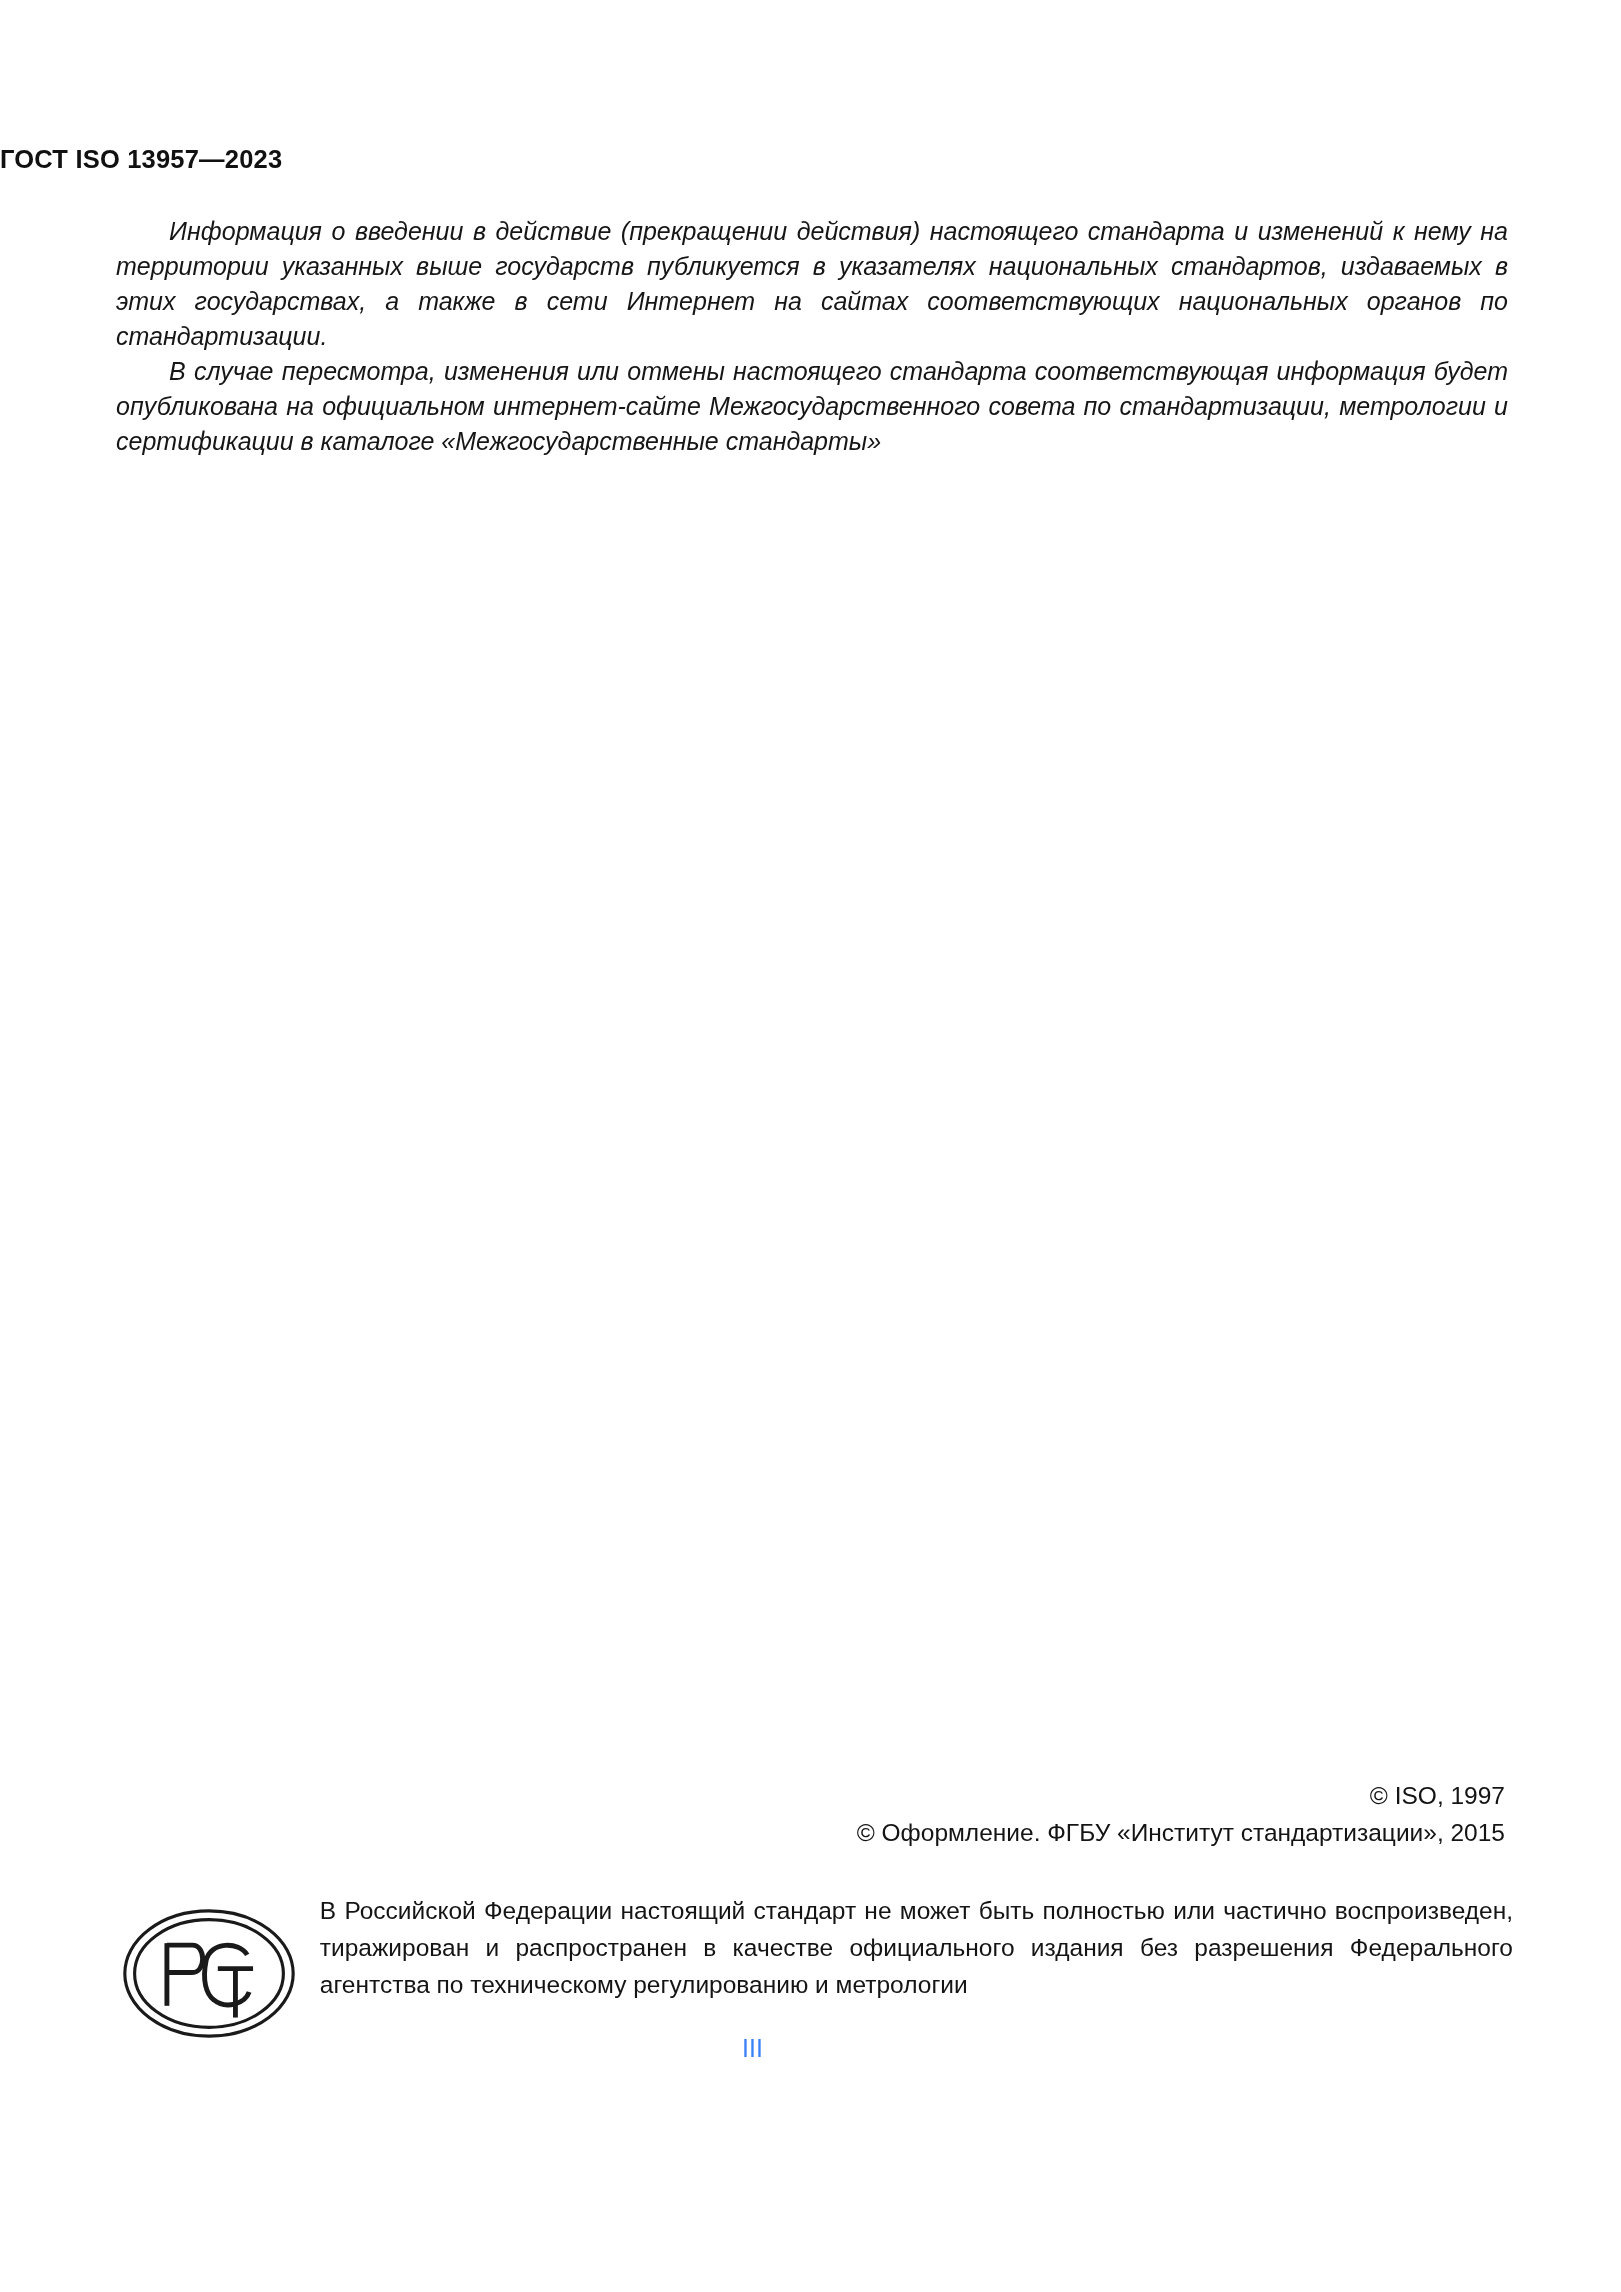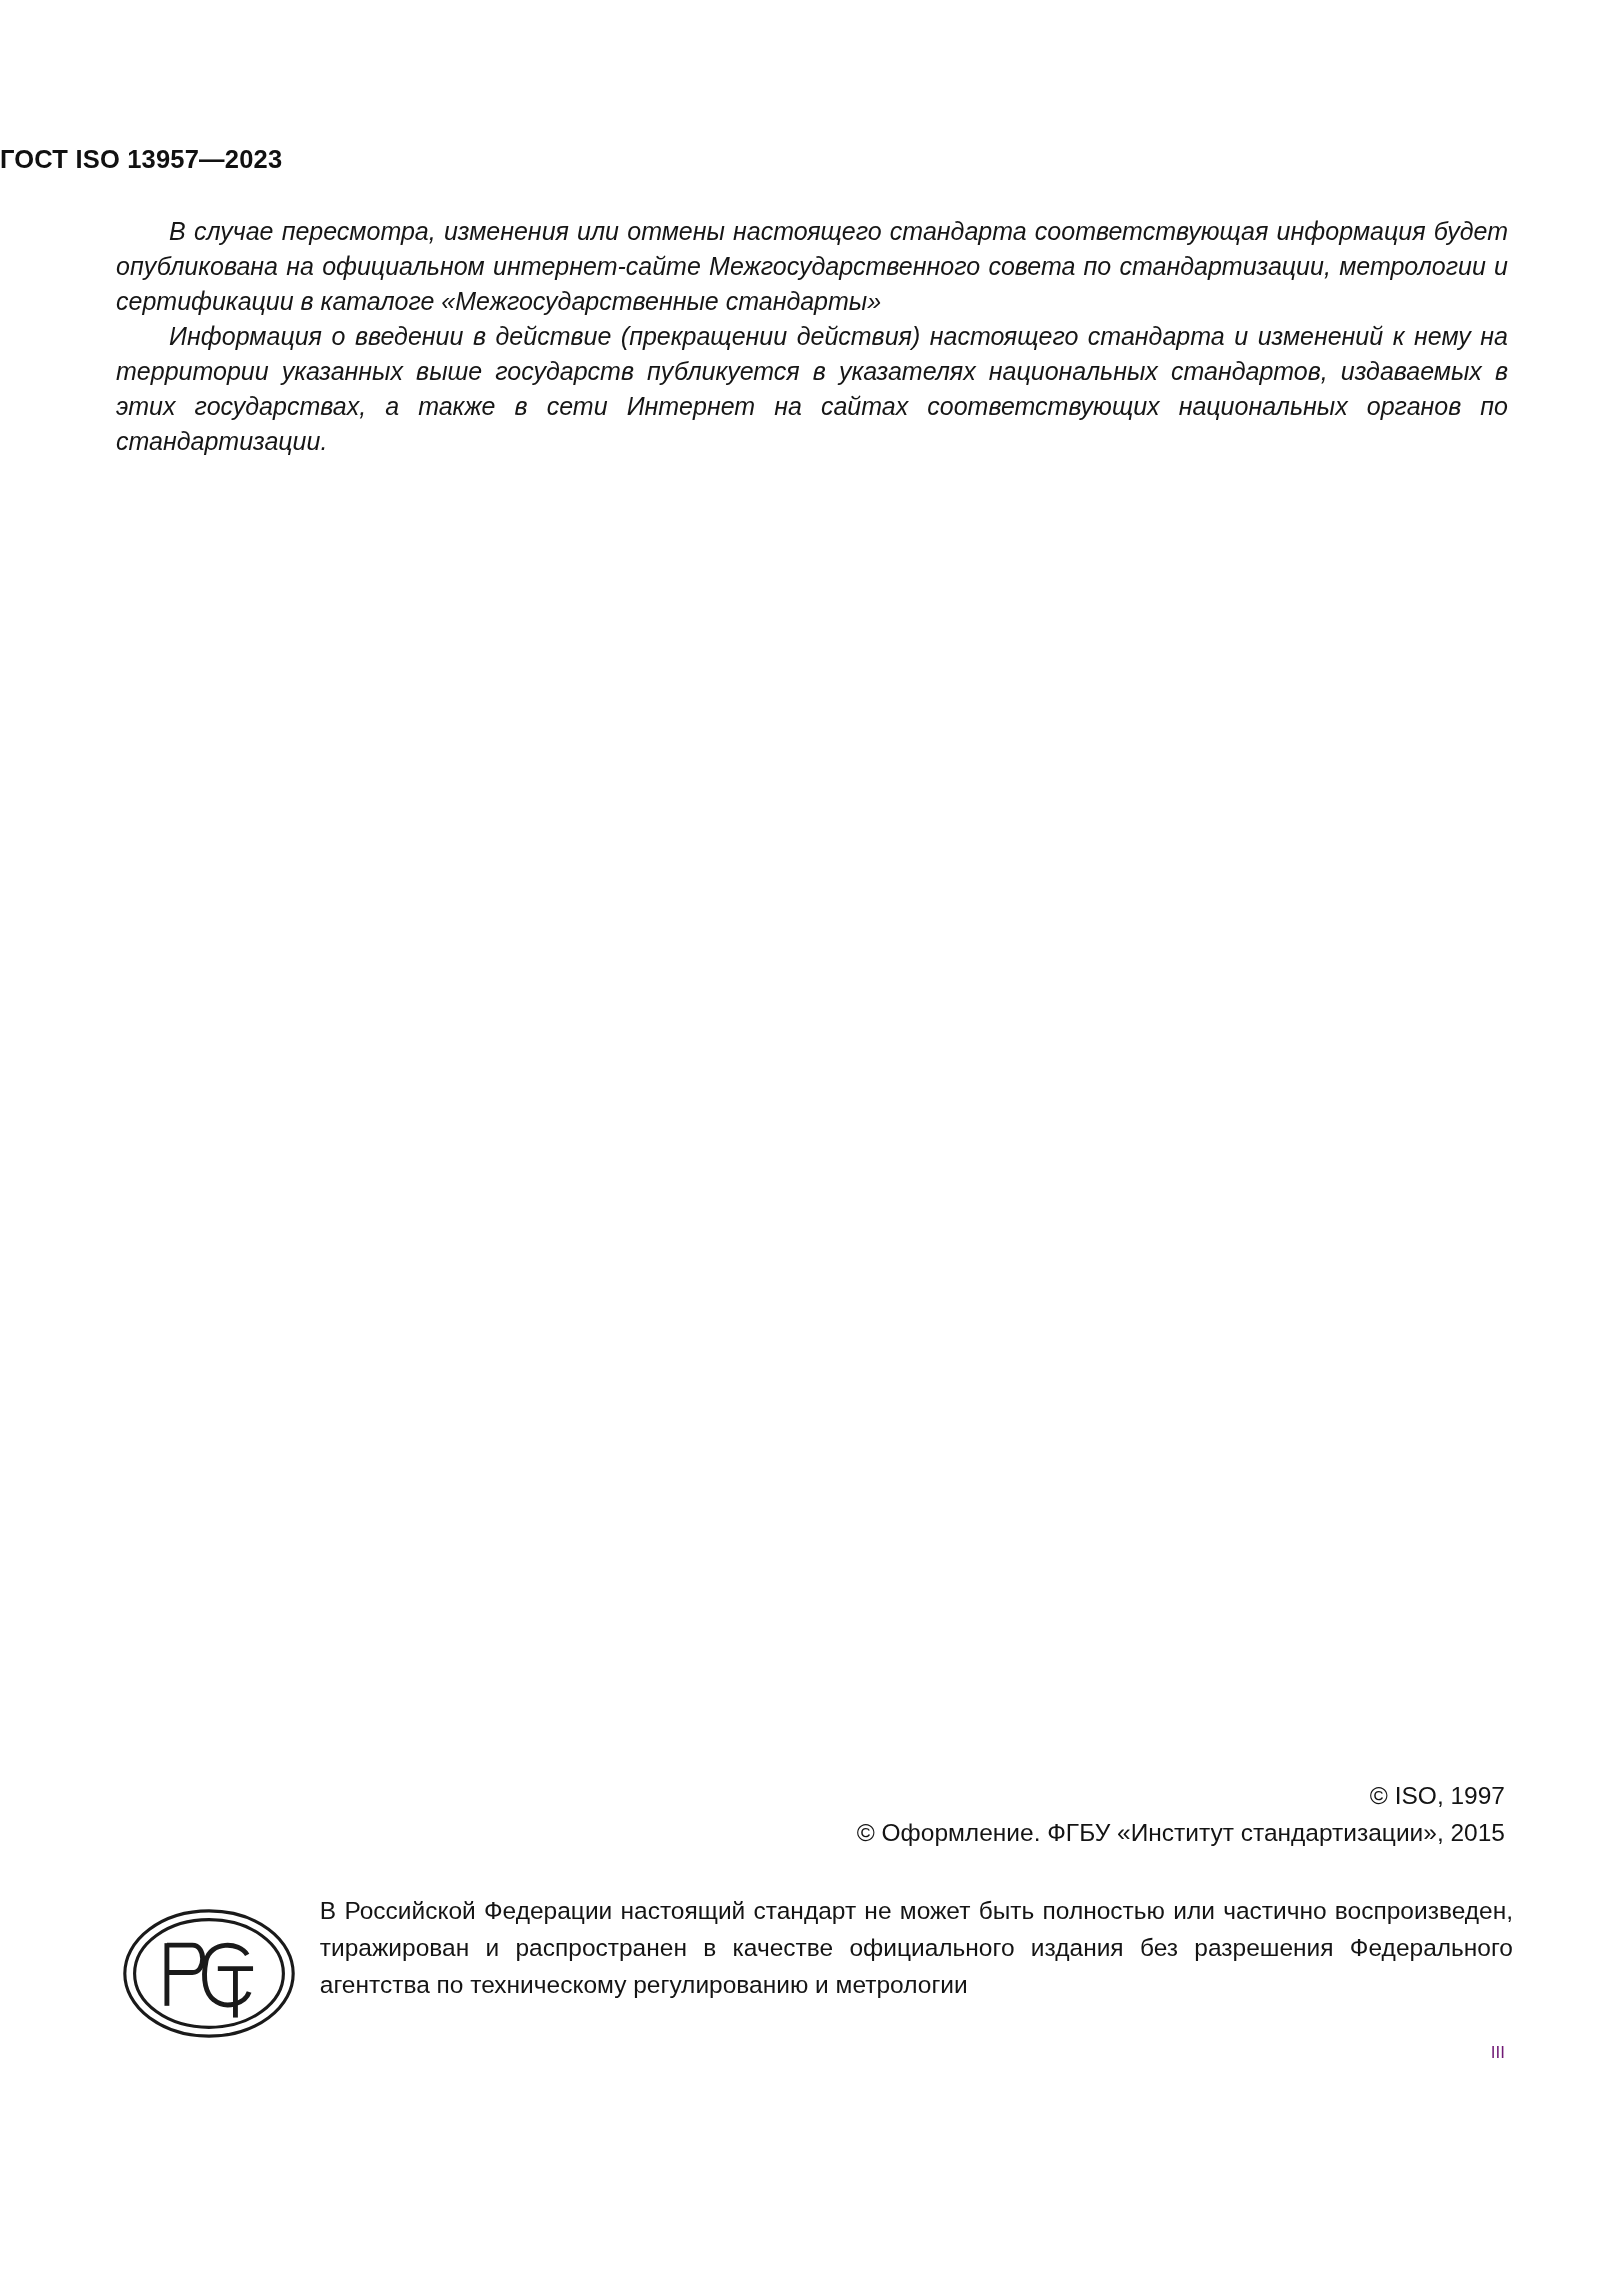--- a/index.html
+++ b/index.html
@@ -98,35 +98,35 @@
   .notice-text p {
     margin: 0;
   }
 
   
   .page-number {
     position: absolute;
     bottom: 230px;
     left: 0;
     right: 116px;
-    text-align: right;
-    font-size: 17px;
-    color: #701a75;
+    text-align: center;
+    font-size: 25px;
+    color: #3b82f6;
   }
 </style>
 </head>
 <body>
 
 <div class="page">
 
   <div class="header">ГОСТ ISO 13957—2023</div>
 
   <div class="intro">
+    <p>Информация о введении в действие (прекращении действия) настоящего стандарта и изменений к нему на территории указанных выше государств публикуется в указателях национальных стандартов, издаваемых в этих государствах, а также в сети Интернет на сайтах соответствующих национальных органов по стандартизации.</p>
     <p>В случае пересмотра, изменения или отмены настоящего стандарта соответствующая информация будет опубликована на официальном интернет-сайте Межгосударственного совета по стандартизации, метрологии и сертификации в каталоге «Межгосударственные стандарты»</p>
-    <p>Информация о введении в действие (прекращении действия) настоящего стандарта и изменений к нему на территории указанных выше государств публикуется в указателях национальных стандартов, издаваемых в этих государствах, а также в сети Интернет на сайтах соответствующих национальных органов по стандартизации.</p>
   </div>
 
   <div class="copyright">
     <div>© ISO, 1997</div>
     <div>© Оформление. ФГБУ «Институт стандартизации», 2015</div>
   </div>
 
   <div class="notice-wrap">
     <div class="emblem">
       <svg width="186" height="147" viewBox="0 0 190 150" xmlns="http://www.w3.org/2000/svg">

